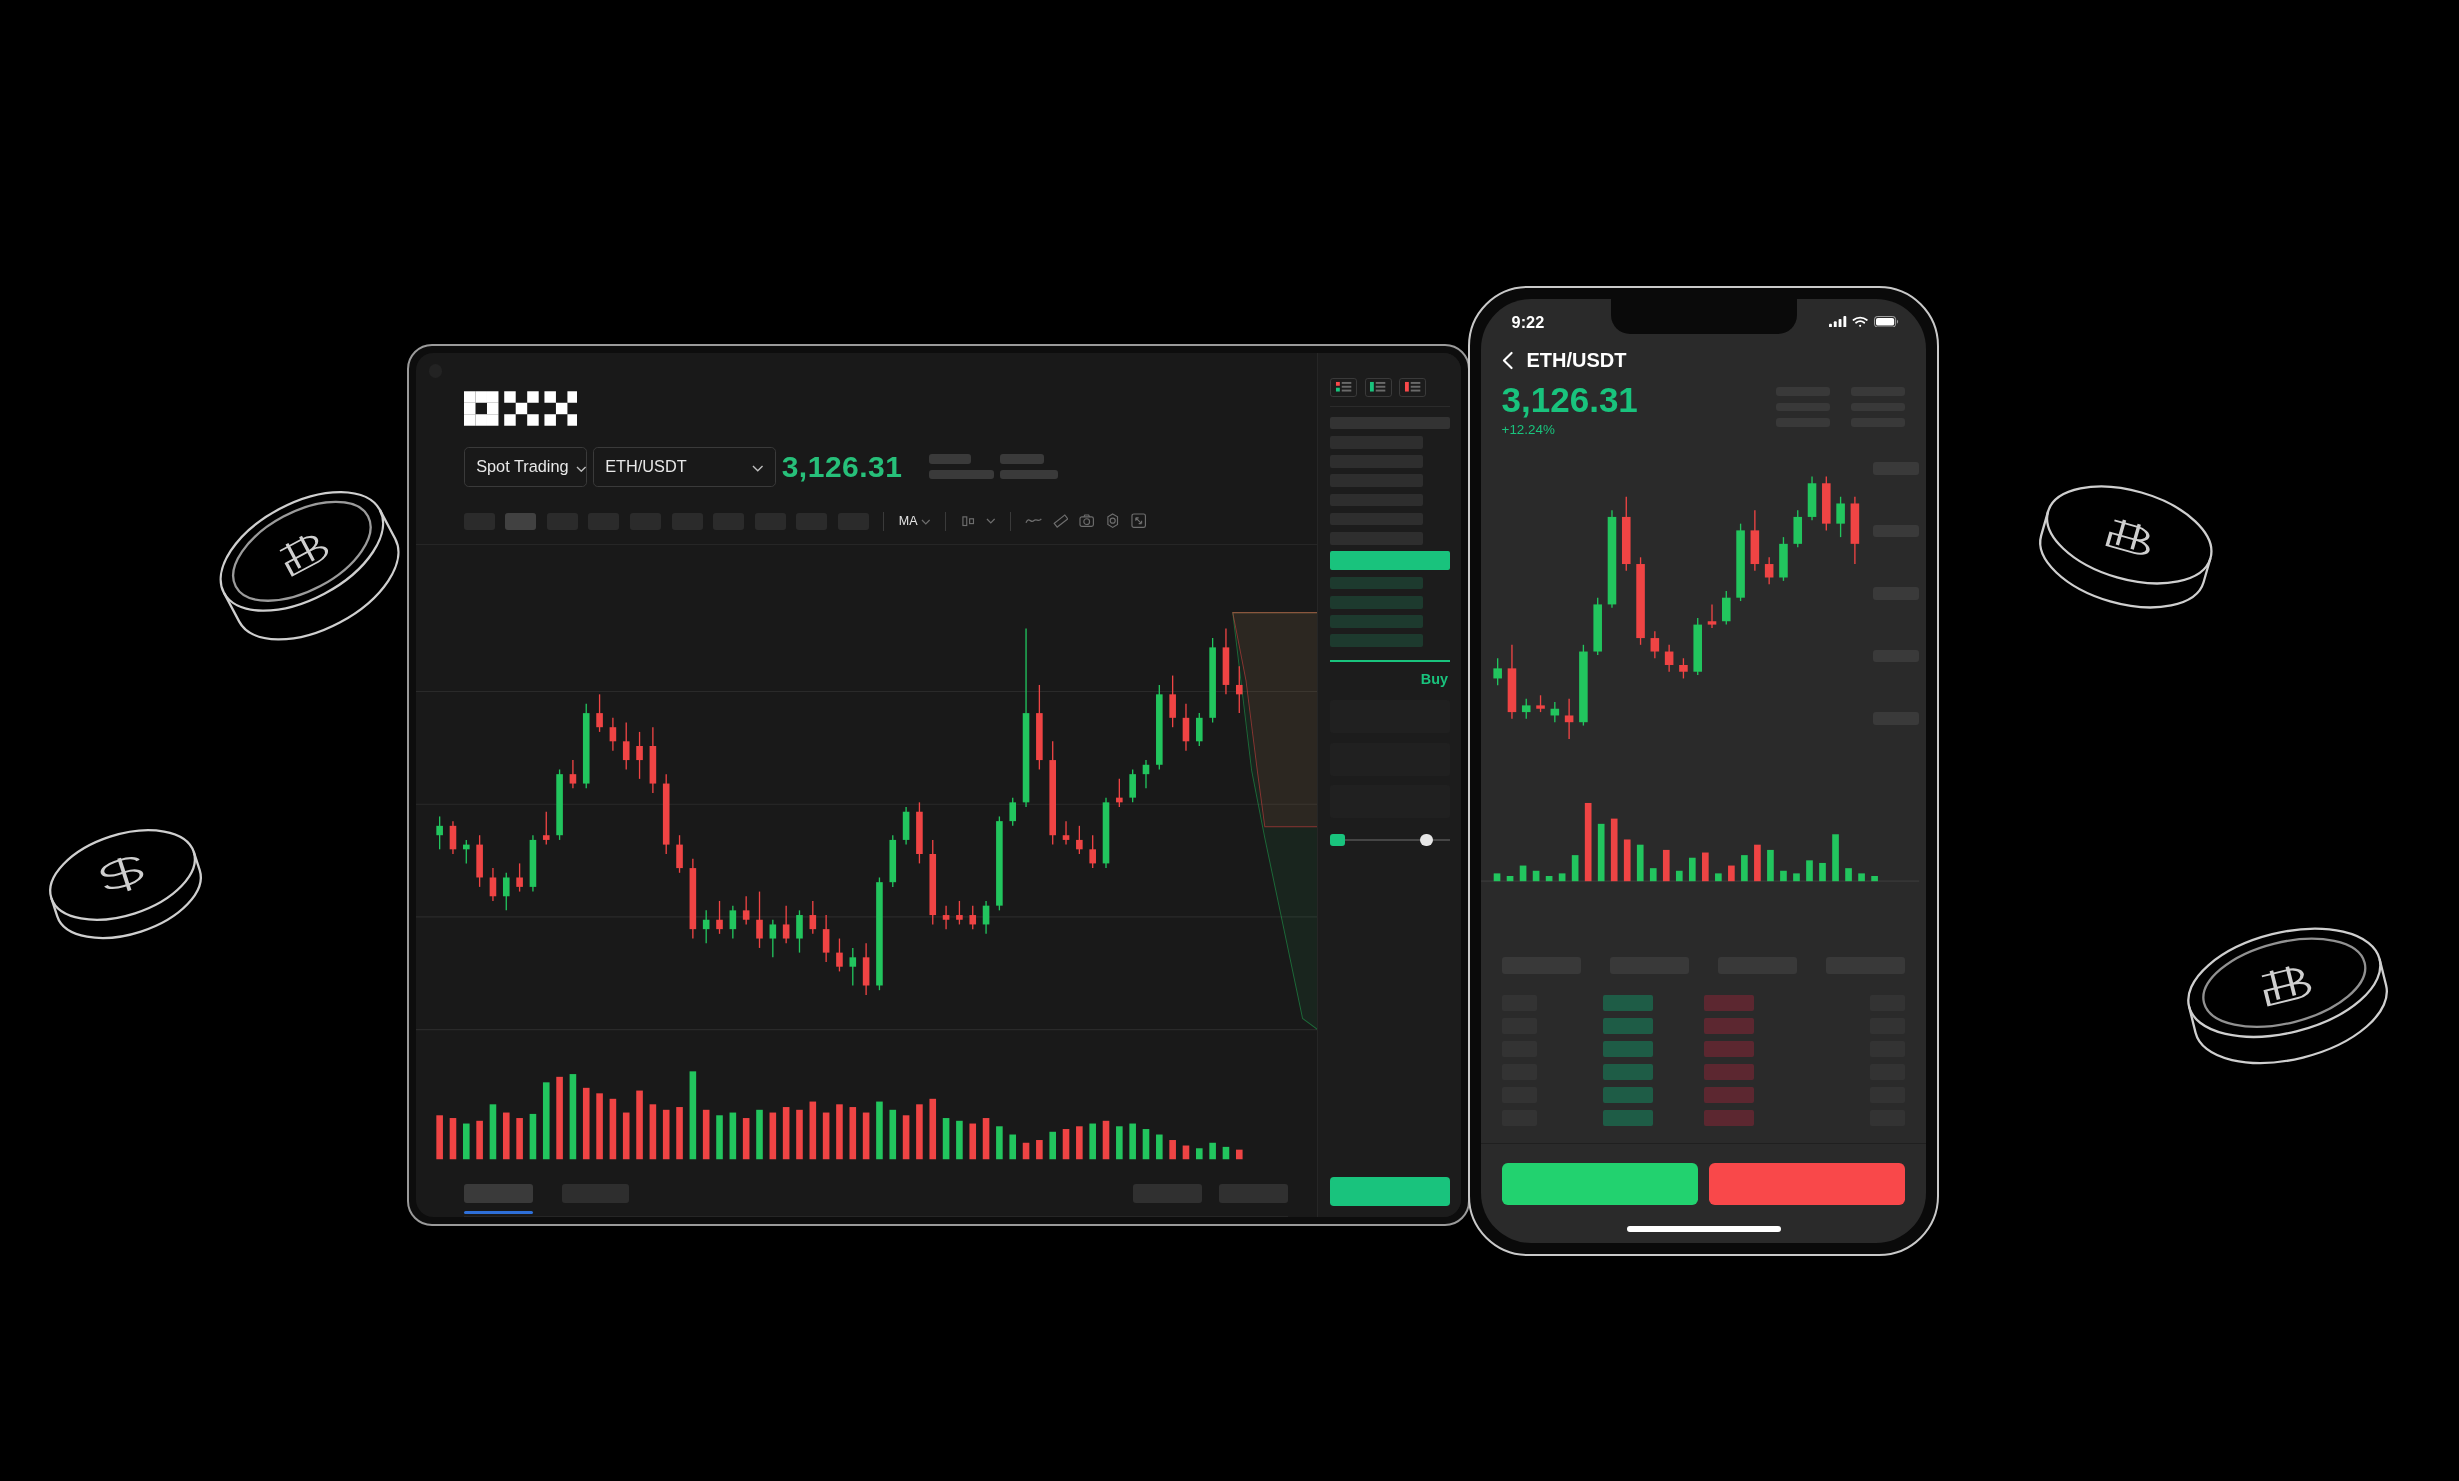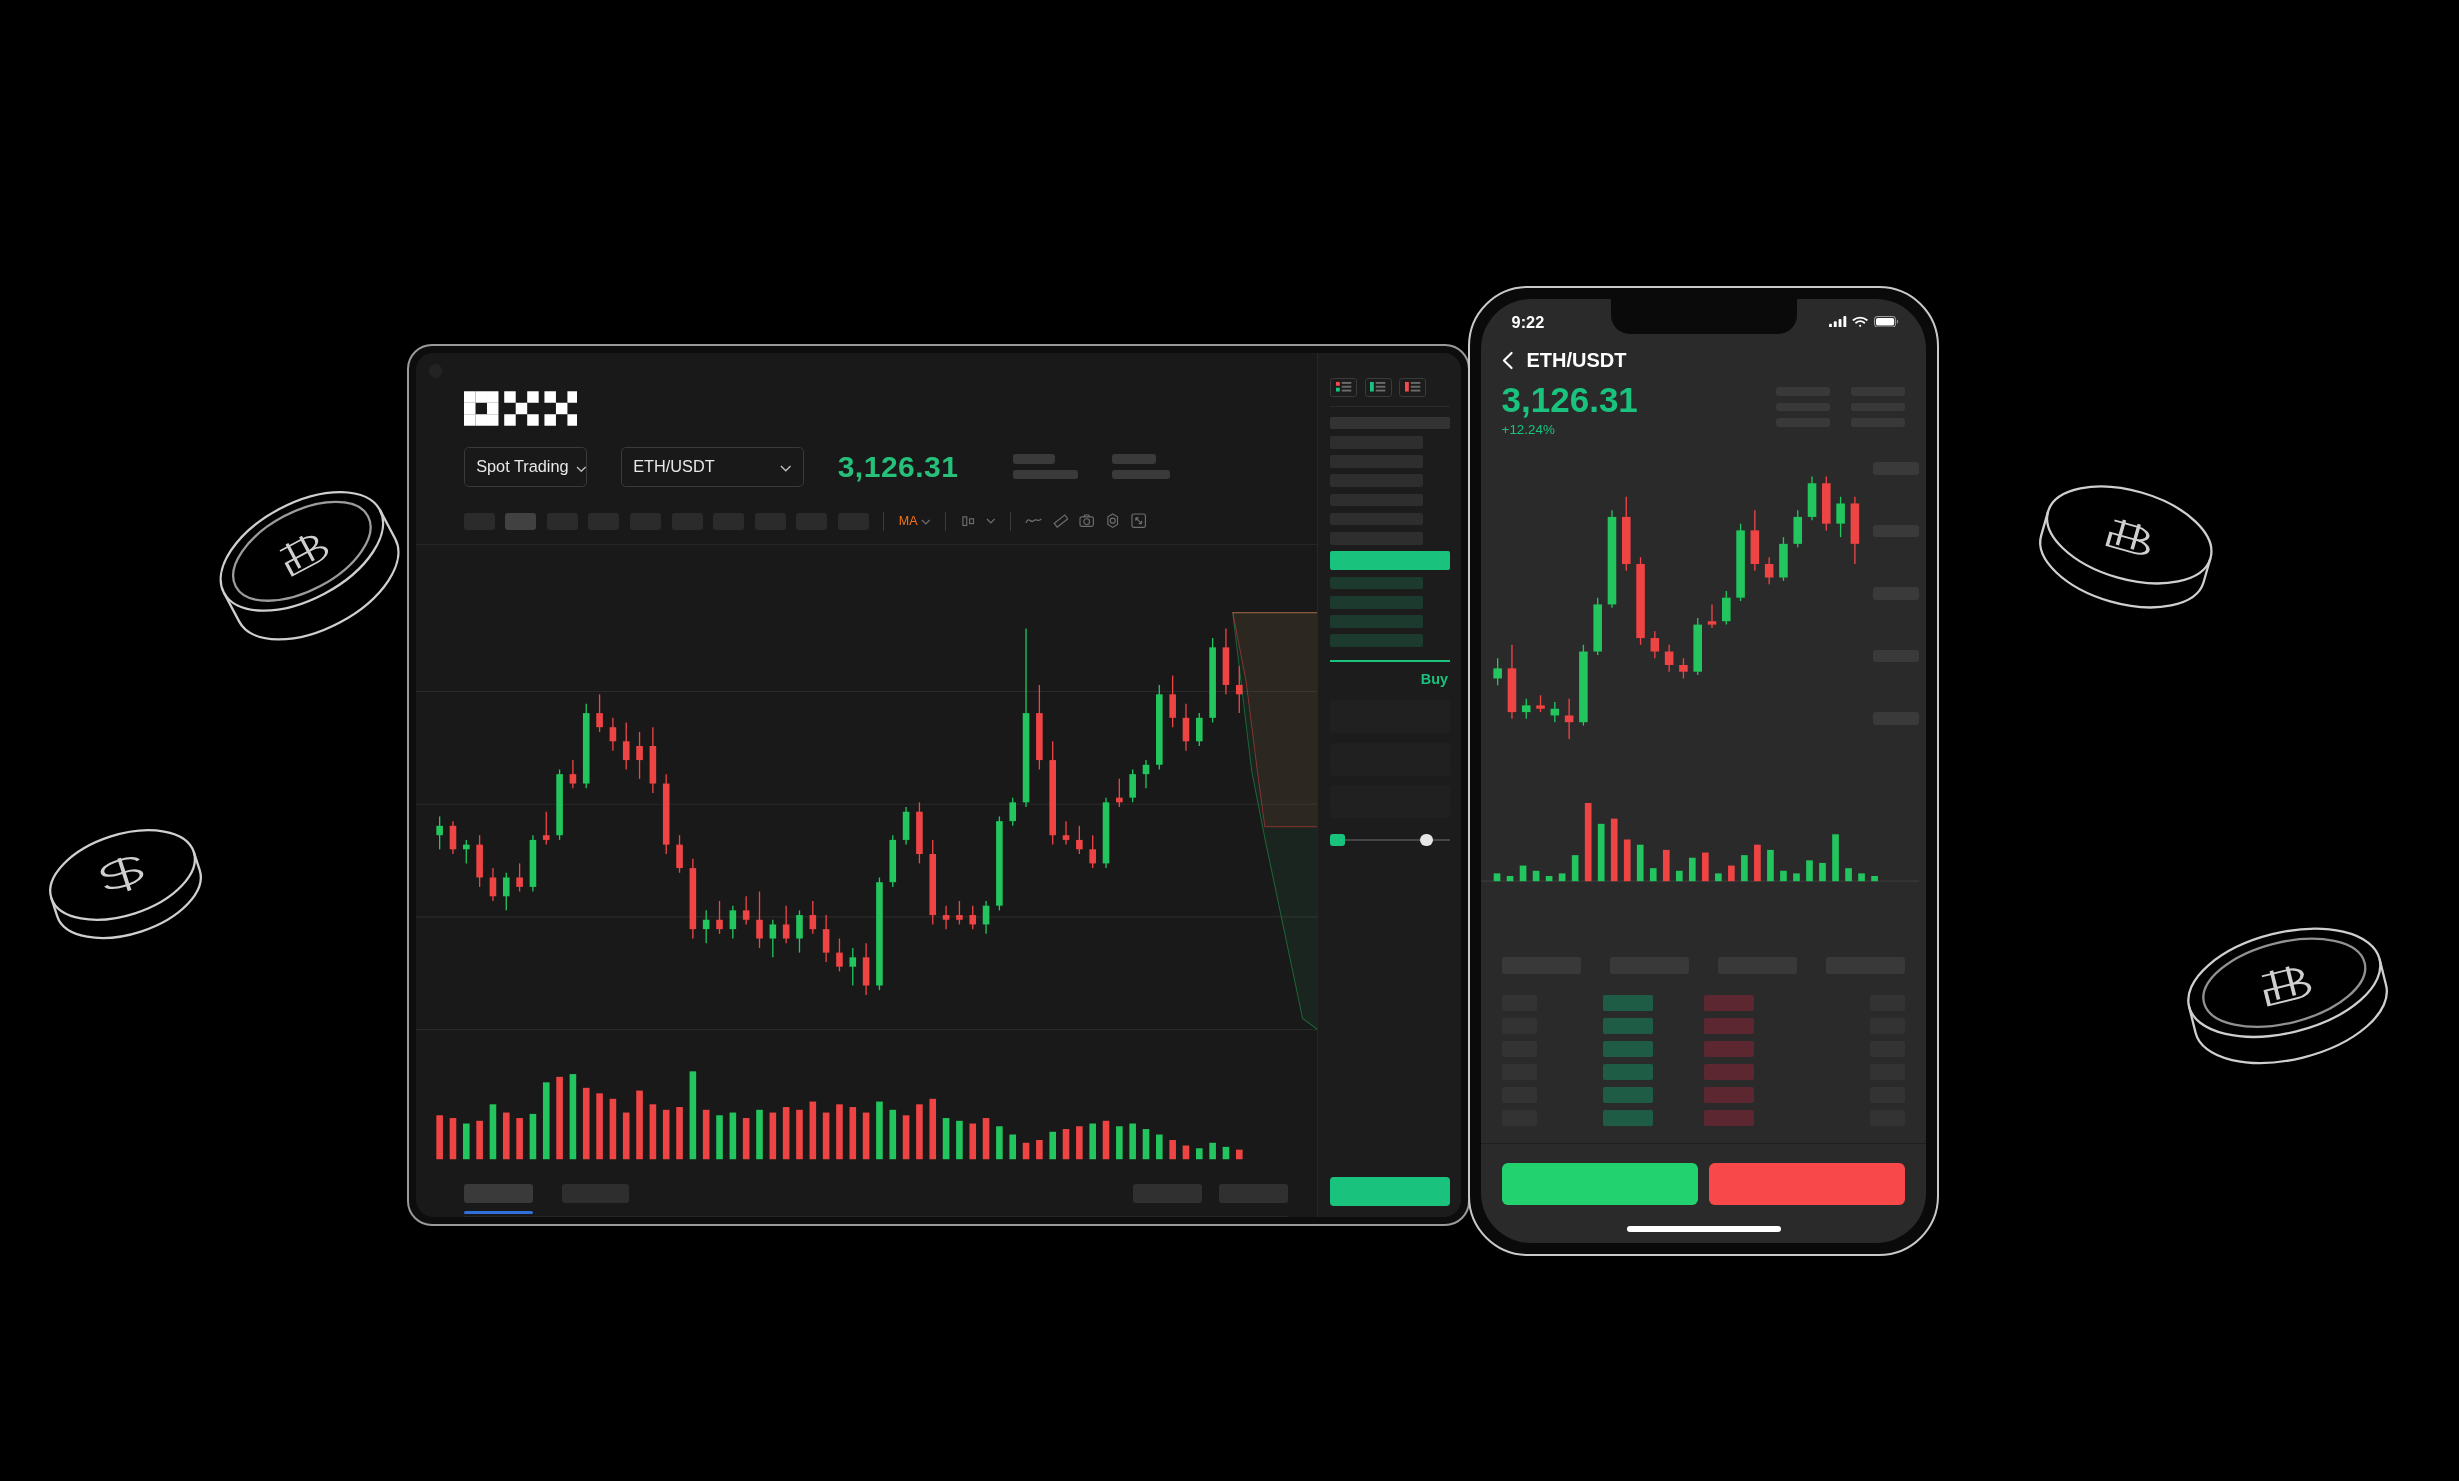--- a/index.html
+++ b/index.html
@@ -37,21 +37,21 @@
     position: absolute; left: 13.4px; top: 11.5px;
     width: 13.4px; height: 13.4px; border-radius: 50%;
     background: #232323;
   }
   .tablet-main { flex: 1 1 auto; min-width: 0; display: flex; flex-direction: column; }
 
   .tb-logo { padding: 38px 0 0 48px; }
   .okx-logo { display: block; }
 
   .tb-controls {
-    display: flex; align-items: center; gap: 34px;
+    display: flex; align-items: center; gap: 6px;
     padding: 21px 0 0 48px;
     text-align: right;
   }
   .select {
     display: flex; align-items: center; justify-content: space-between;
     height: 40px; padding: 0 11.5px;
     border: 1px solid #3a3a3a; border-radius: 4.8px;
     color: #e8e8e8; font-size: 16.3px; background: transparent;
     white-space: nowrap;
   }
@@ -65,21 +65,21 @@
   .tb-toolbar {
     display: flex; align-items: center; gap: 10.6px;
     padding: 25px 0 0 48px;
     border-bottom: 1px solid #262626;
     padding-bottom: 13.4px;
     margin-right: 0;
   }
   .tf-btn { width: 31px; height: 17.3px; border-radius: 2.9px; background: #2b2b2b; }
   .tf-btn.active { background: #414141; }
   .tb-sep { width: 1px; height: 19px; background: #3a3a3a; margin: 0 3.8px; }
-  .tb-ind { color: #f97316; font-size: 12.5px; display: flex; align-items: center; gap: 3.8px; }
+  .tb-ind { color: #e5e5e5; font-size: 12.5px; display: flex; align-items: center; gap: 3.8px; }
   .tb-ico { color: #6e6e6e; display: flex; align-items: center; }
 
   .chart-area { position: relative; flex: 1 1 auto; min-height: 0; }
   .chart-svg { display: block; width: 100%; height: 100%; }
 
   .tb-bottom { padding: 0 29px 0 48px; }
   .tb-tabs { display: flex; align-items: flex-start; gap: 29px; position: relative; padding-top: 7.7px; }
   .tb-tab { position: relative; }
   .tb-tab .ph { height: 19px; }
   .tb-tab.active .underline {

